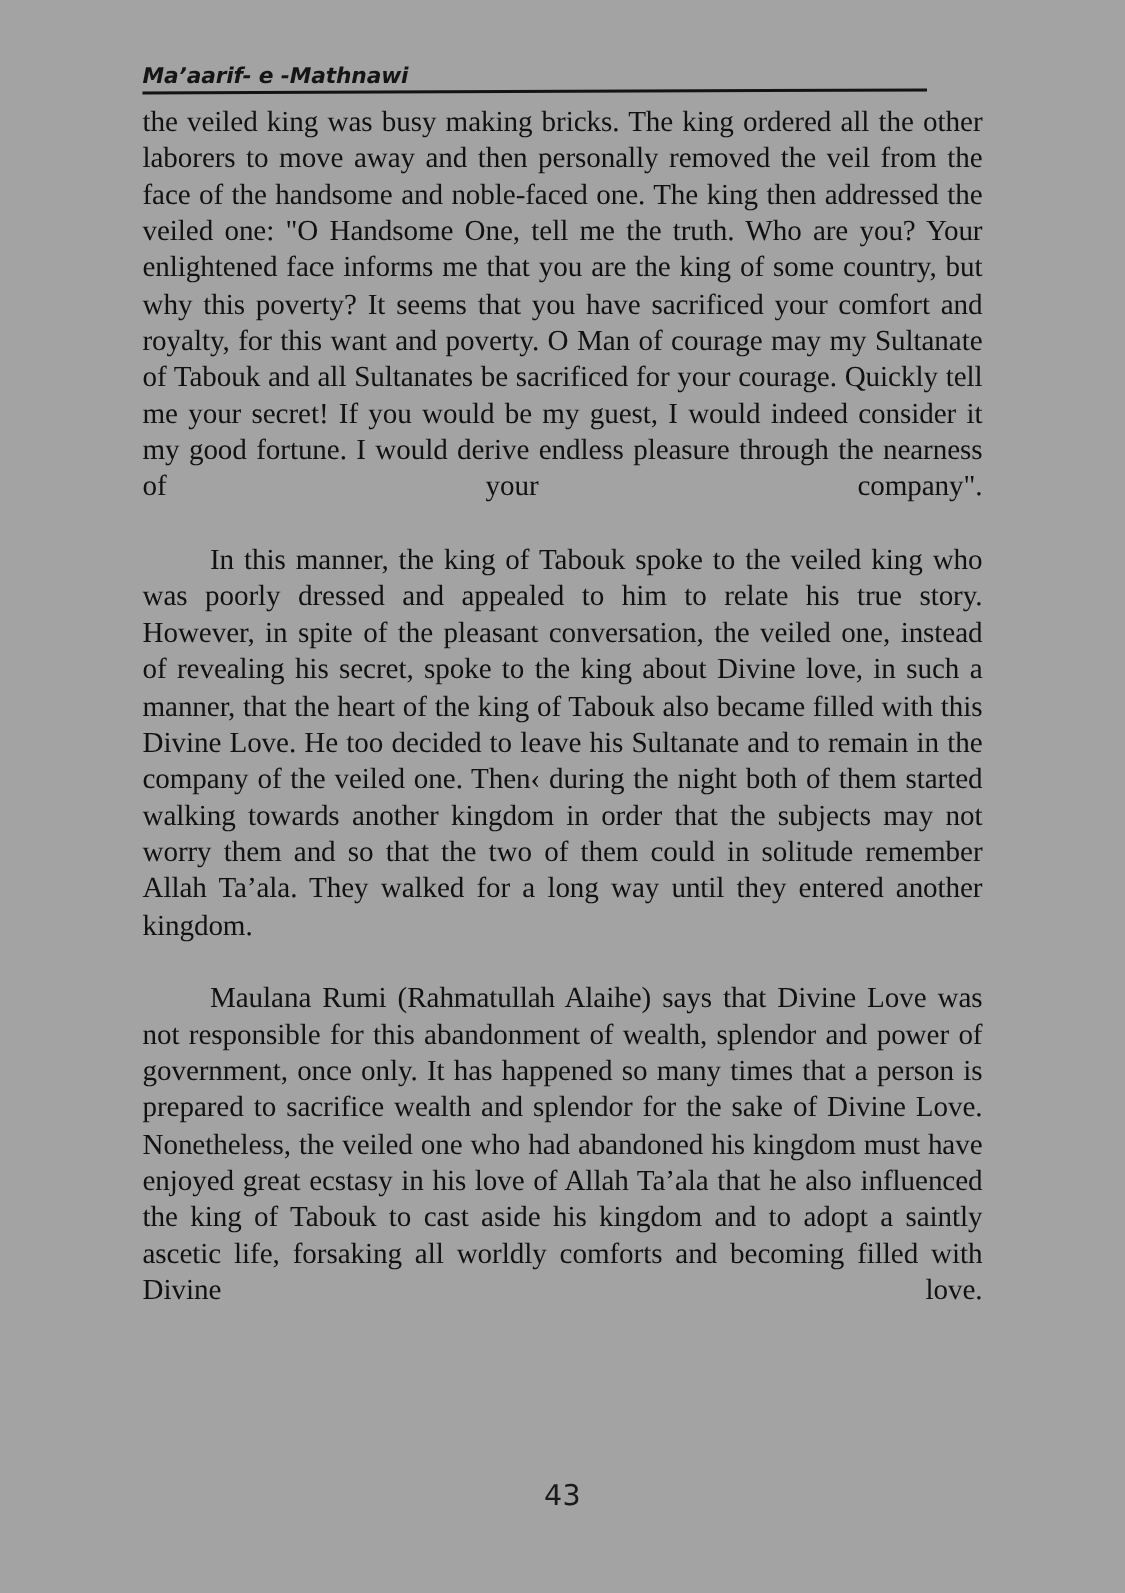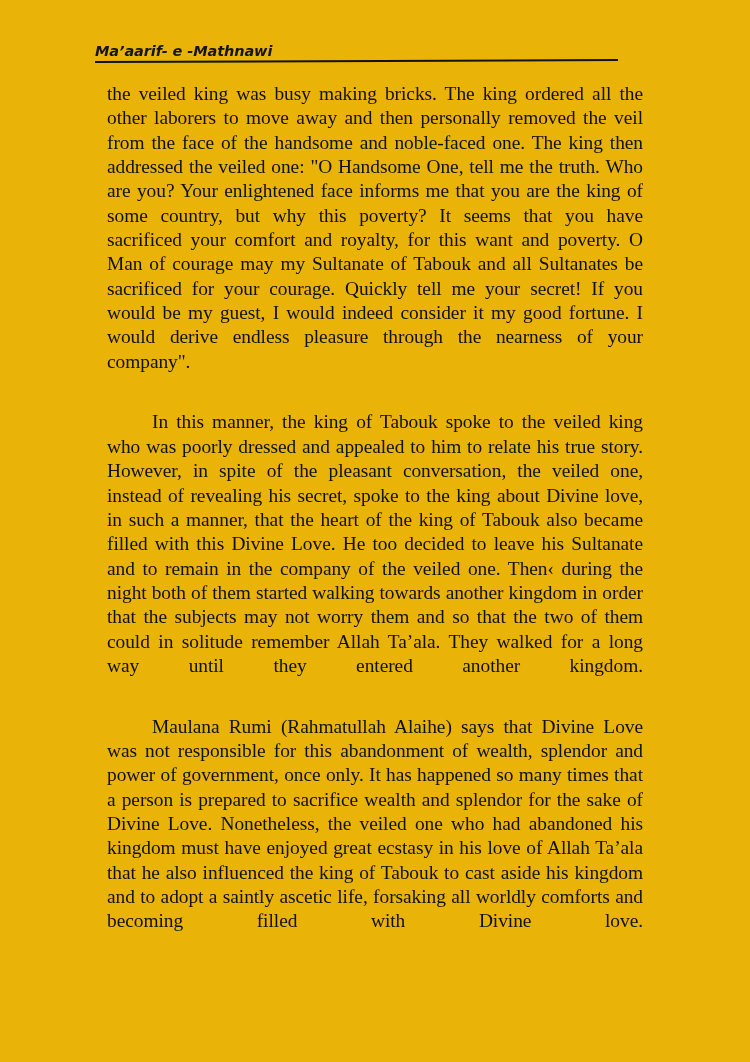--- a/index.html
+++ b/index.html
@@ -6,21 +6,21 @@
     margin: 0;
     padding: 0;
     background: #ffffff;
   }
 
   .page {
     position: relative;
     width: 750px;
     height: 1062px;
     margin: 0 auto;
-    background: #eab308;
+    background: #a3a3a3;
     overflow: hidden;
     font-family: "Liberation Serif", "DejaVu Serif", serif;
     color: #111111;
   }
 
   
   .header {
     position: absolute;
     left: 95px;
     top: 42px;
@@ -54,21 +54,21 @@
 
   
   .body-column {
     position: absolute;
     left: 95px;
     top: 70px;
     width: 560px;
   }
 
   .para {
-    margin: 12px;
+    margin: 0;
     text-align: justify;
     text-justify: inter-word;
     font-size: 19.4px;
     line-height: 24.35px;
     letter-spacing: -0.05px;
     word-spacing: 0.2px;
     color: #111111;
   }
 
   .para.indented {
@@ -105,14 +105,15 @@
     <span class="header-title">Ma’aarif- e -Mathnawi</span>
     <div class="header-rule"></div>
   </div>
 
   <div class="body-column">
     <p class="para">the veiled king was busy making bricks. The king ordered all the other laborers to move away and then personally removed the veil from the face of the handsome and noble-faced one. The king then addressed the veiled one:  "O Handsome One, tell me the truth. Who are you? Your enlightened face informs me that you are the king of some country, but why this poverty? It seems that you have sacrificed your comfort and royalty, for this want and poverty. O Man of courage may my Sultanate of Tabouk and all Sultanates be sacrificed for your courage. Quickly tell me your secret! If you would be my guest, I would indeed consider it my good fortune. I would derive endless pleasure through the nearness of your company".</p>
     <p class="para indented">In this manner, the king of Tabouk spoke to the veiled king who was poorly dressed and appealed to him to relate his true story. However, in spite of the pleasant conversation, the veiled one, instead of revealing his secret, spoke to the king about Divine love, in such a manner, that the heart of the king of Tabouk also became filled with this Divine Love. He too decided to leave his Sultanate and to remain in the company of the veiled one. Then‹ during the night both of them started walking towards another kingdom in order that the subjects may not worry them and so that the two of them could in solitude remember Allah Ta’ala. They walked for a long way until they entered another kingdom.</p>
     <p class="para indented">Maulana Rumi (Rahmatullah Alaihe) says that Divine Love was not responsible for this abandonment of wealth, splendor and power of government, once only. It has happened so many times that a person is prepared to sacrifice wealth and splendor for the sake of Divine Love. Nonetheless, the veiled one who had abandoned his kingdom must have enjoyed great ecstasy in his love of Allah Ta’ala that he also influenced the king of Tabouk to cast aside his kingdom and to adopt a saintly ascetic life, forsaking all worldly comforts and becoming filled with Divine love.</p>
   </div>
 
+  <div class="folio">43</div>
 
 </div>
 
 </body></html>

